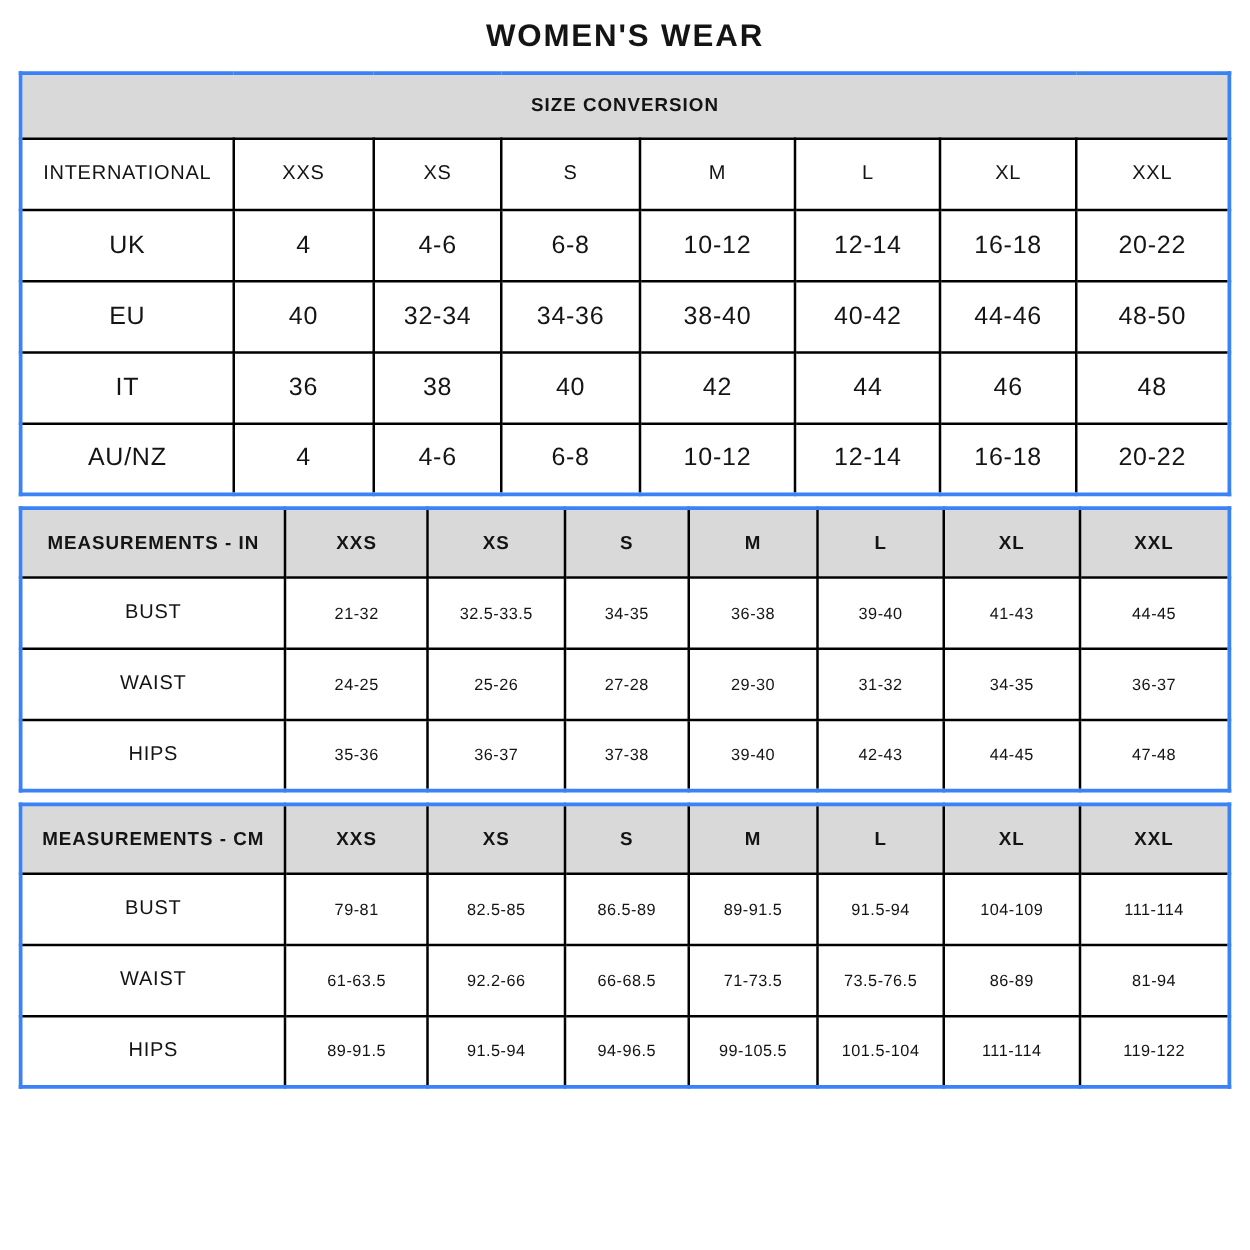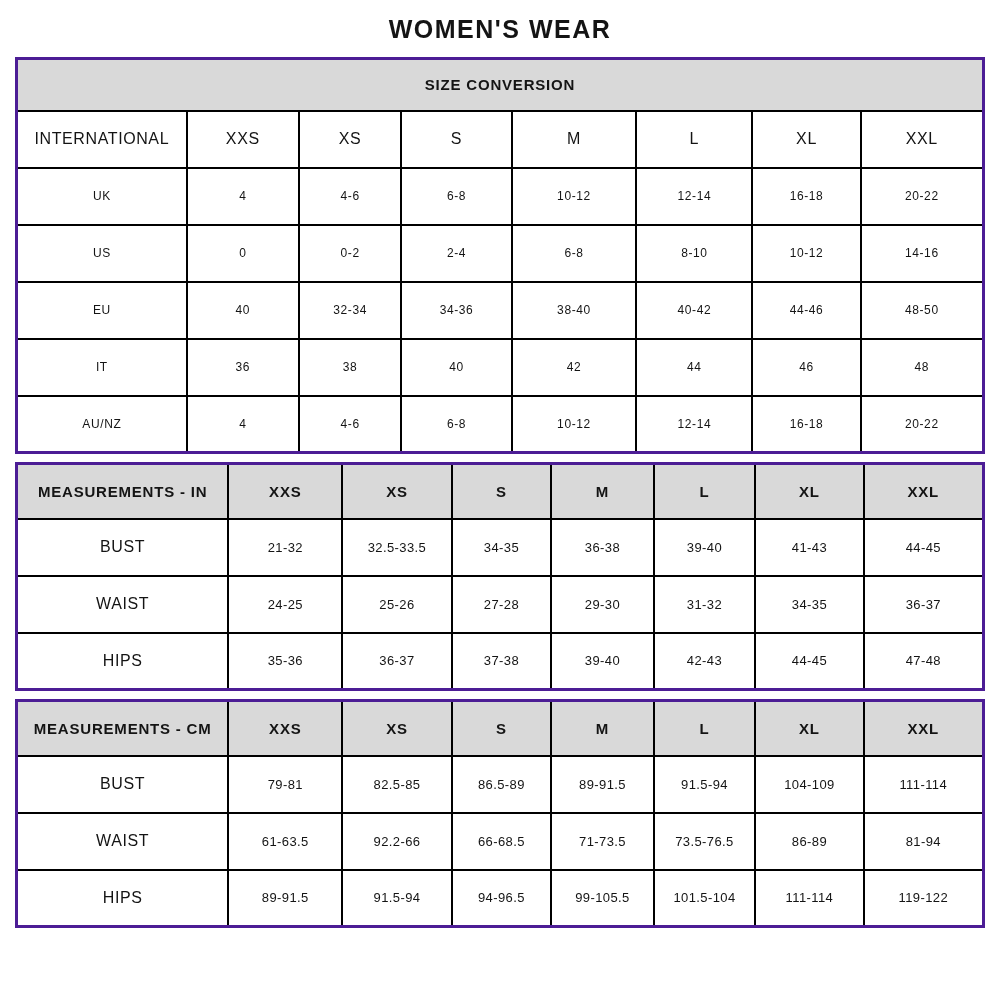--- a/index.html
+++ b/index.html
@@ -17,41 +17,41 @@
     text-align: center;
     font-size: 25px;
     font-weight: bold;
     letter-spacing: 1.5px;
     white-space: nowrap;
   }
   table {
     width: 100%;
     border-collapse: collapse;
     table-layout: fixed;
-    border: 3px solid #4c1d95;
+    border: 3px solid #3b82f6;
   }
   td {
     border: 2px solid #000000;
     text-align: center;
     vertical-align: middle;
     padding: 0 4px;
     overflow: hidden;
   }
   .gap { height: 8px; }
 
   
   .t-conv .band-cell {
     height: 52px;
     background: #d9d9d9;
     font-weight: bold;
     font-size: 15px;
     letter-spacing: 0.8px;
   }
   .t-conv .hdr-row td { height: 57px; font-size: 16px; letter-spacing: 0.6px; border-radius: 14px; }
-  .t-conv .data-row td { height: 57px; font-size: 12px; letter-spacing: 0.6px; }
+  .t-conv .data-row td { height: 57px; font-size: 20px; letter-spacing: 0.6px; }
 
   
   .t-meas .hdr-row td {
     height: 55px;
     background: #d9d9d9;
     font-weight: bold;
     font-size: 15px;
     letter-spacing: 0.8px;
     margin-top: 38px;
   }
@@ -92,30 +92,20 @@
       </tr>
       <tr class="data-row">
         <td class="row-label">UK</td>
         <td>4</td>
         <td>4-6</td>
         <td>6-8</td>
         <td>10-12</td>
         <td>12-14</td>
         <td>16-18</td>
         <td>20-22</td>
-      </tr>
-      <tr class="data-row">
-        <td class="row-label">US</td>
-        <td>0</td>
-        <td>0-2</td>
-        <td>2-4</td>
-        <td>6-8</td>
-        <td>8-10</td>
-        <td>10-12</td>
-        <td>14-16</td>
       </tr>
       <tr class="data-row">
         <td class="row-label">EU</td>
         <td>40</td>
         <td>32-34</td>
         <td>34-36</td>
         <td>38-40</td>
         <td>40-42</td>
         <td>44-46</td>
         <td>48-50</td>

